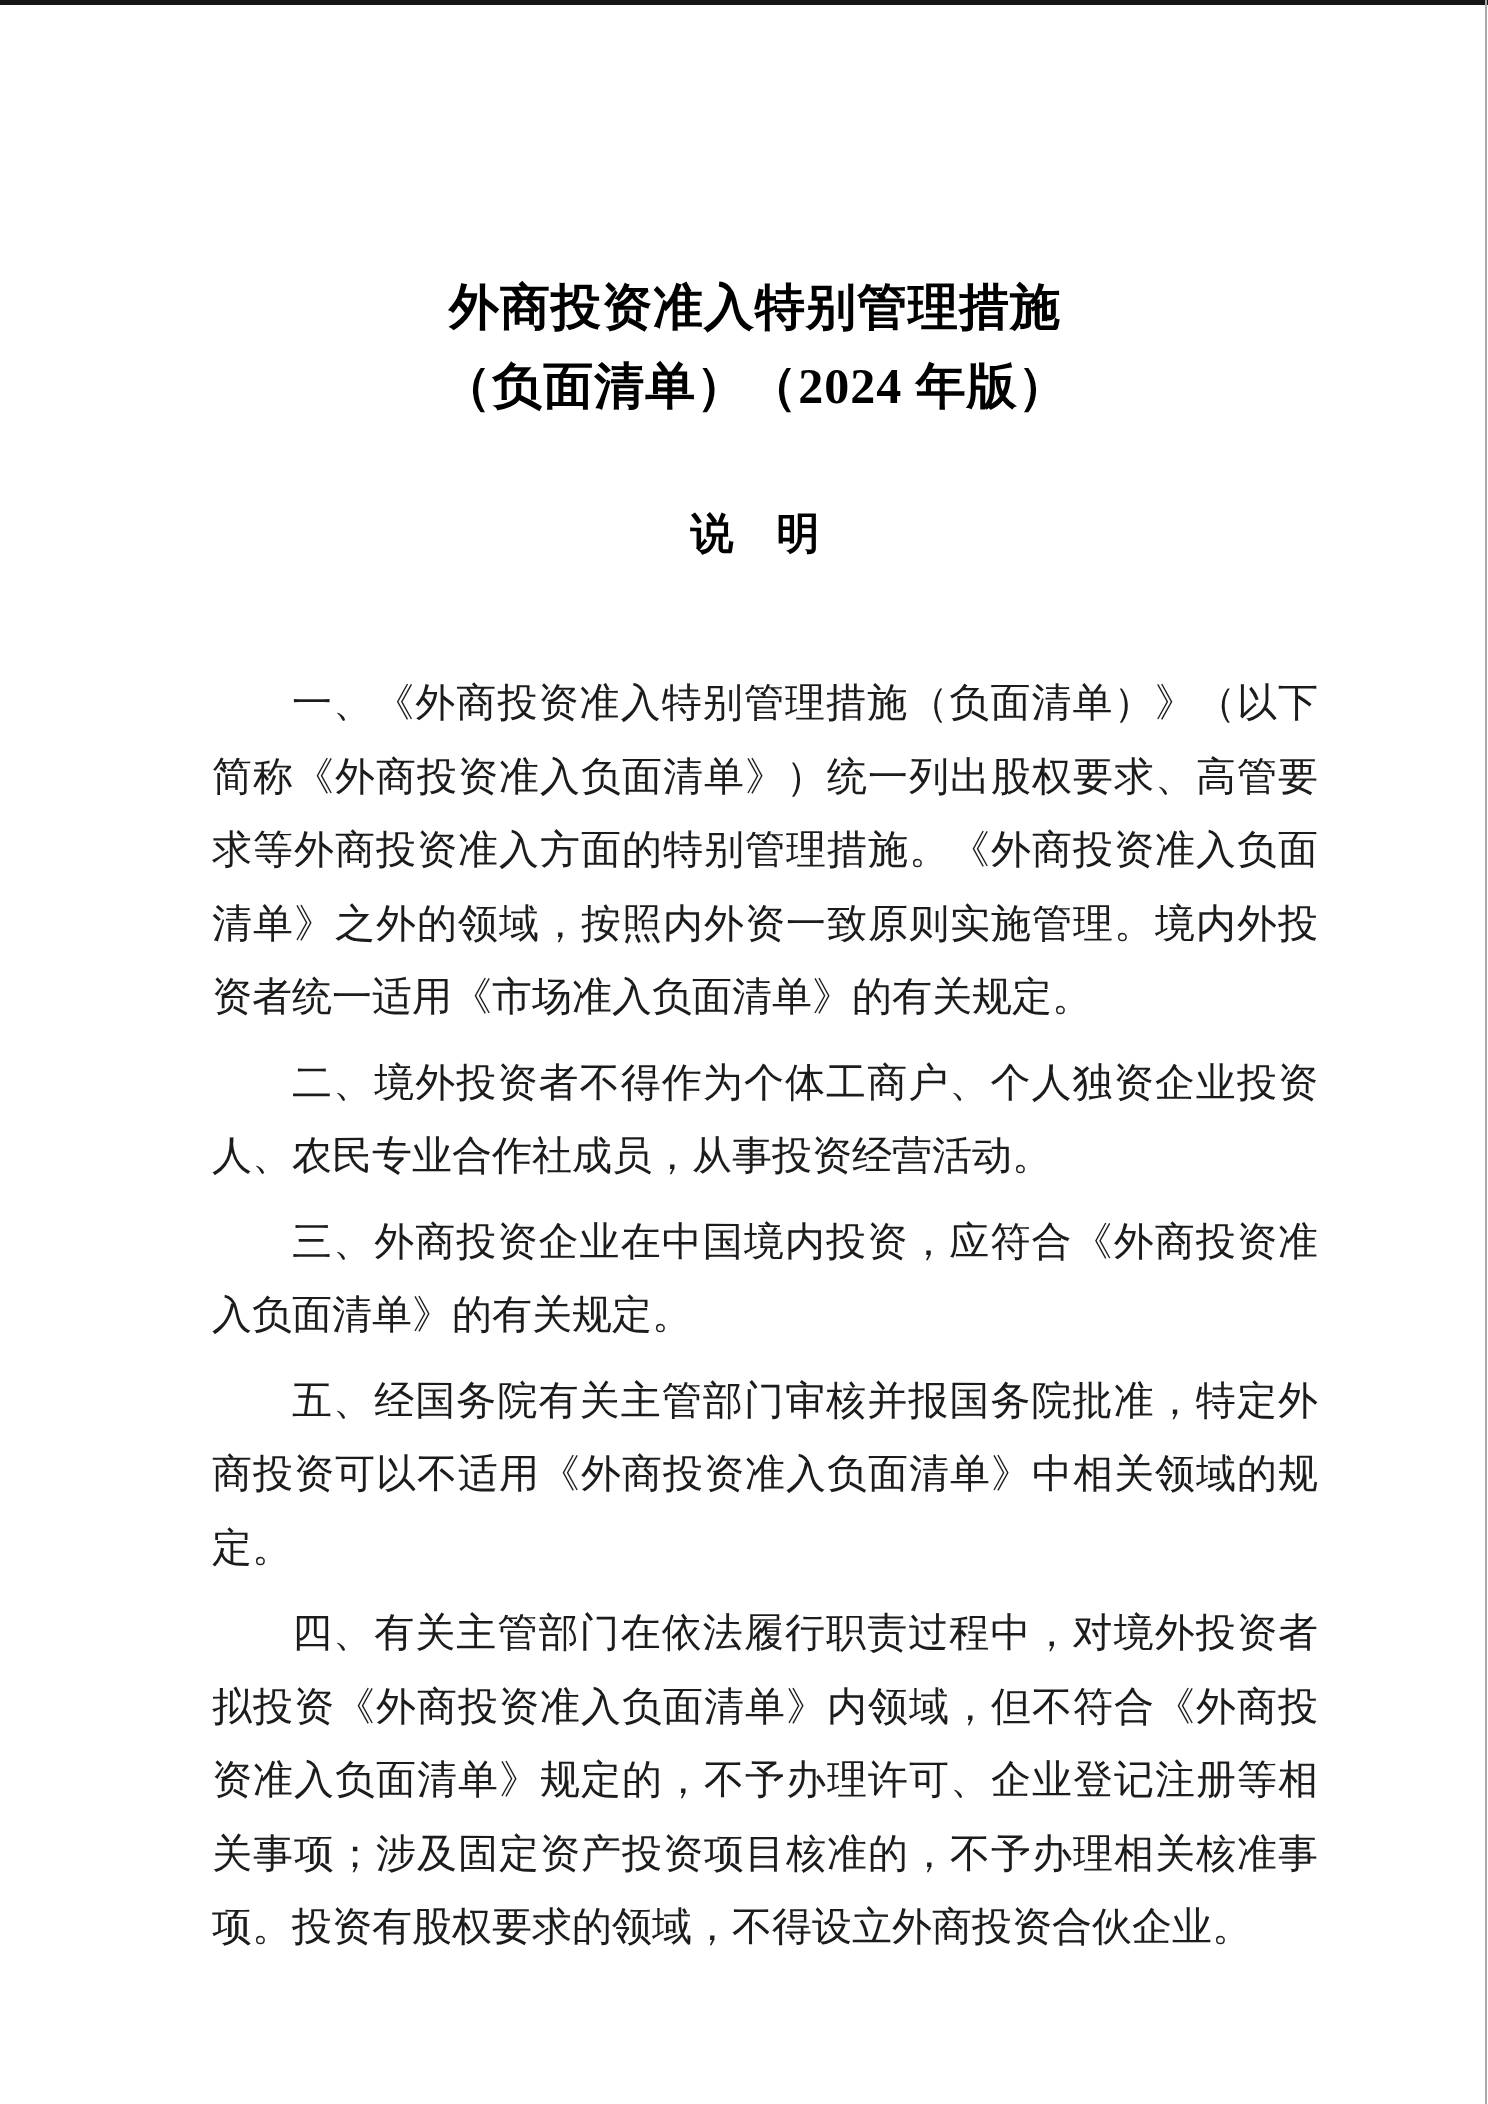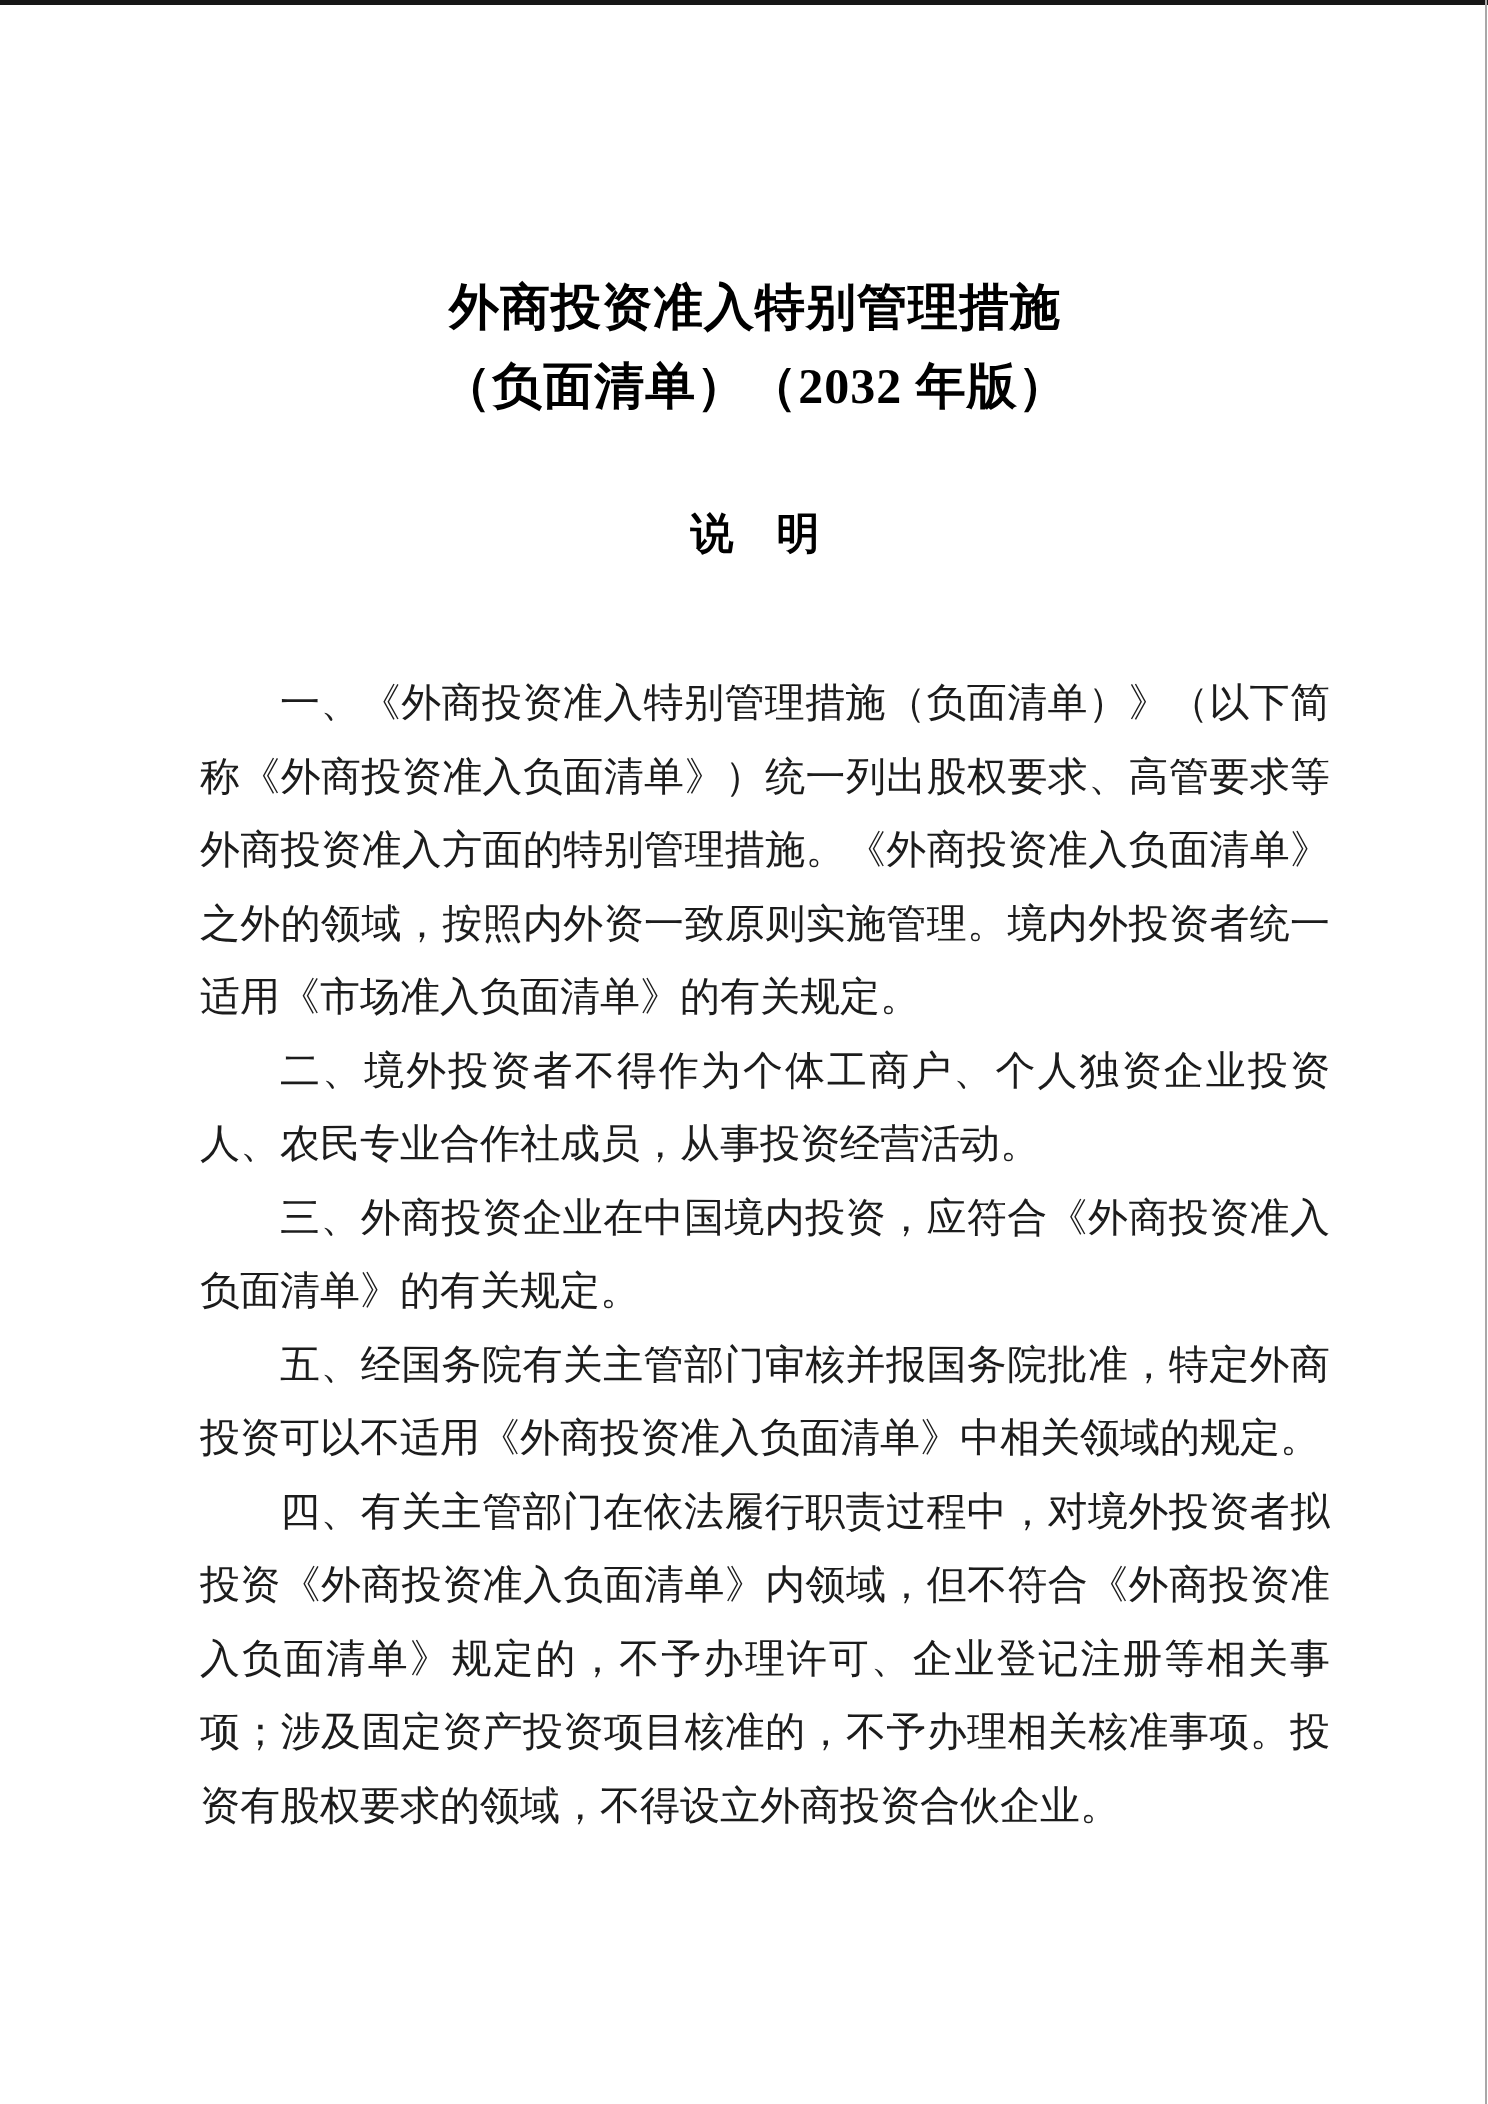--- a/index.html
+++ b/index.html
@@ -54,36 +54,36 @@
     color: #000000;
   }
   .body-text {
     margin-top: 106px;
     font-size: 40px;
     line-height: 73.5px;
     color: #1c1c1c;
     text-align: justify;
   }
   .body-text p {
-    margin: 0;
+    margin: 12px;
     padding: 0;
     text-indent: 2em;
   }
 </style>
 </head>
 <body>
 
 <div class="page">
   <div class="top-bar"></div>
   <div class="right-edge-line"></div>
 
   <div class="content">
     <div class="doc-title">
       <div>外商投资准入特别管理措施</div>
-      <div>（负面清单）（2032 年版）</div>
+      <div>（负面清单）（2024 年版）</div>
     </div>
 
     <div class="section-heading">说　明</div>
 
     <div class="body-text">
       <p>一、《外商投资准入特别管理措施（负面清单）》（以下简称《外商投资准入负面清单》）统一列出股权要求、高管要求等外商投资准入方面的特别管理措施。《外商投资准入负面清单》之外的领域，按照内外资一致原则实施管理。境内外投资者统一适用《市场准入负面清单》的有关规定。</p>
       <p>二、境外投资者不得作为个体工商户、个人独资企业投资人、农民专业合作社成员，从事投资经营活动。</p>
       <p>三、外商投资企业在中国境内投资，应符合《外商投资准入负面清单》的有关规定。</p>
       <p>五、经国务院有关主管部门审核并报国务院批准，特定外商投资可以不适用《外商投资准入负面清单》中相关领域的规定。</p>
       <p>四、有关主管部门在依法履行职责过程中，对境外投资者拟投资《外商投资准入负面清单》内领域，但不符合《外商投资准入负面清单》规定的，不予办理许可、企业登记注册等相关事项；涉及固定资产投资项目核准的，不予办理相关核准事项。投资有股权要求的领域，不得设立外商投资合伙企业。</p>

